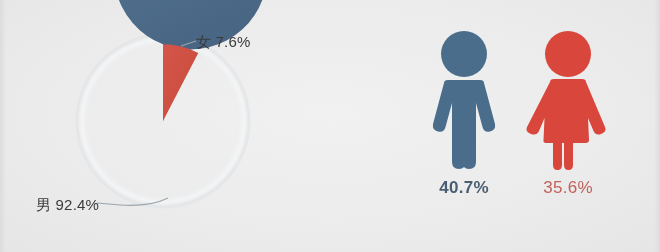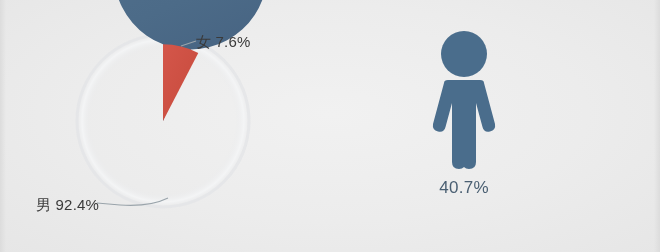--- a/index.html
+++ b/index.html
@@ -138,18 +138,31 @@
 
     <div class="person-block" id="person-male-block">
       <svg class="person-figure" width="78" height="142" viewBox="0 0 78 142">
         <circle cx="39" cy="24" r="23" fill="#4a6d8c"></circle>
         <path fill="#4a6d8c" d="M19 53 Q19 50 23 50 L55 50 Q59 50 59 53
                  L70 94 Q71 100 65 101.5 Q59 103 57.5 97 L51 73
                  L51 132 Q51 139 44 139 Q37.5 139 37.5 132 L37.5 97
                  L40.5 97 L40.5 132 Q40.5 139 34 139 Q27 139 27 132
                  L27 73 L20.5 97 Q19 103 13 101.5 Q7 100 8 94 Z"></path>
       </svg>
-      <span class="person-pct" id="pct-male" style="color: rgb(74, 95, 114);">40.7%</span>
+      <span class="person-pct" id="pct-male" style="color: rgb(74, 95, 114); font-weight: bold;">40.7%</span>
     </div>
 
+    <div class="person-block" id="person-female-block">
+      <svg class="person-figure" width="84" height="142" viewBox="0 0 84 142">
+        <circle cx="42" cy="24" r="23" fill="#d8463c"></circle>
+        <path fill="#d8463c" d="M24 52 Q24 49 28 49 L56 49 Q60 49 60 52
+                 L79 97 Q81 102 75 104 Q70 106 67.5 101 L62 88
+                 L63 110 Q63 113 59.5 113 L47 113 L47 135
+                 Q47 140 42.5 140 Q38 140 38 135 L38 113
+                 L36 113 L36 135 Q36 140 31.5 140 Q27 140 27 135
+                 L27 113 L21 113 Q17 113 17.5 110 L18.5 88
+                 L13 101 Q10.5 106 5 104 Q-1 102 1 97 Z"></path>
+      </svg>
+      <span class="person-pct" id="pct-female" style="color: rgb(194, 98, 92);">35.6%</span>
+    </div>
   </div>
 
 </div>
 
 </body></html>

